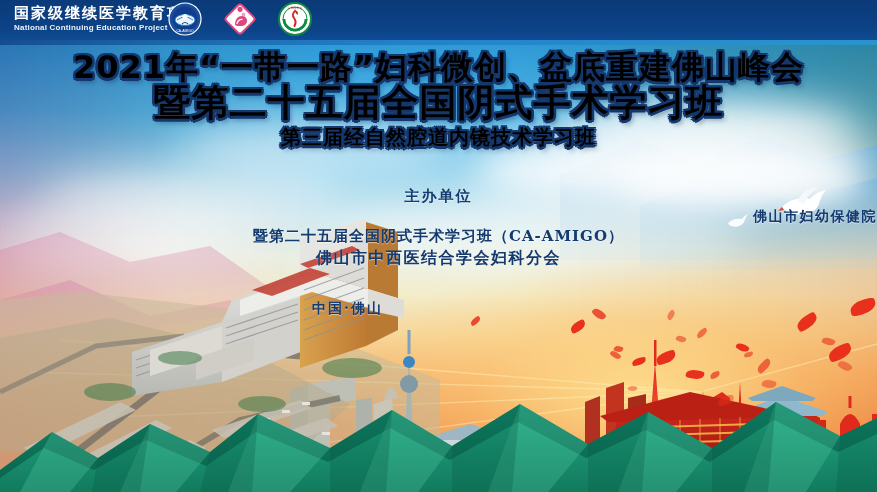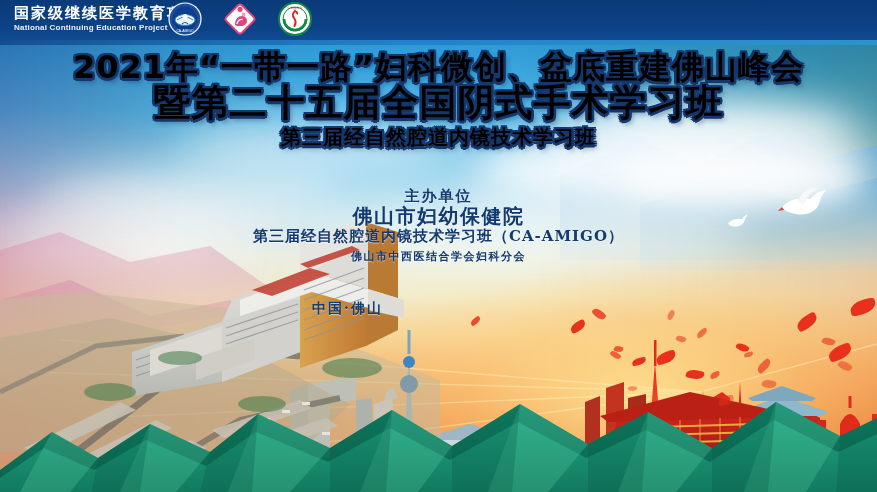--- a/index.html
+++ b/index.html
@@ -113,23 +113,23 @@
   
   .org-wrap{
     position:absolute;left:0;top:186px;width:877px;text-align:center;z-index:20;
   }
   .org-line{
     font-family:"DejaVu Serif","Liberation Serif",serif;
     font-weight:bold;color:#143a70;white-space:nowrap;
     text-shadow:0 1px 1px rgba(255,255,255,.55);
   }
   .o1{font-size:15px;line-height:20px;letter-spacing:2px;}
-  .o2{font-size:20px;line-height:20px;letter-spacing:1.5px;}
+  .o2{font-size:14px;line-height:20px;letter-spacing:1.5px;text-align:right;}
   .o3{font-size:15px;line-height:21px;letter-spacing:1px;}
-  .o4{font-size:11px;line-height:21px;letter-spacing:1.5px;font-family:Liberation Mono, monospace;}
+  .o4{font-size:16px;line-height:21px;letter-spacing:1.5px;}
 
   
   .place-wrap{
     position:absolute;left:0;top:298px;width:695px;text-align:center;z-index:20;
   }
   .place-line{
     font-family:"DejaVu Serif","Liberation Serif",serif;
     font-weight:bold;color:#163c72;white-space:nowrap;
     font-size:14px;line-height:20px;letter-spacing:2px;
     text-shadow:0 1px 1px rgba(255,255,255,.5);
@@ -478,21 +478,21 @@
 
   <div class="title-wrap">
     <div class="t-line t1">2021年“一带一路”妇科微创、盆底重建佛山峰会</div>
     <div class="t-line t2">暨第二十五届全国阴式手术学习班</div>
     <div class="t-line t3">第三届经自然腔道内镜技术学习班</div>
   </div>
 
   <div class="org-wrap">
     <div class="org-line o1">主办单位</div>
     <div class="org-line o2">佛山市妇幼保健院</div>
-    <div class="org-line o3">第三届经自然腔道内镜技术学习班（CA-AMIGO）</div>
+    <div class="org-line o3">暨第二十五届全国阴式手术学习班（CA-AMIGO）</div>
     <div class="org-line o4">佛山市中西医结合学会妇科分会</div>
   </div>
 
   <div class="place-wrap">
     <div class="place-line">中国·佛山</div>
   </div>
 
 </div>
 
 </body></html>

